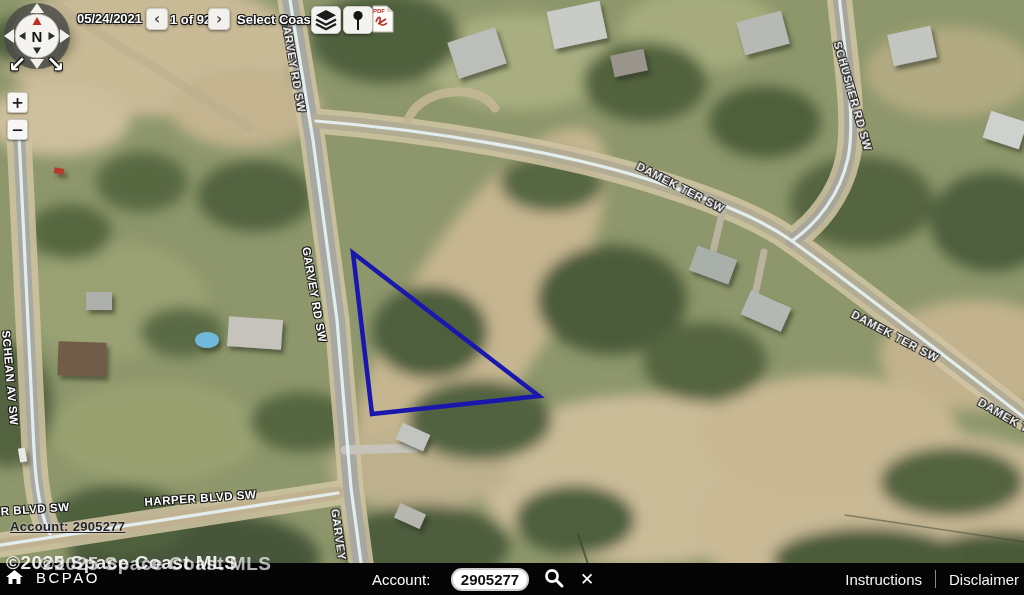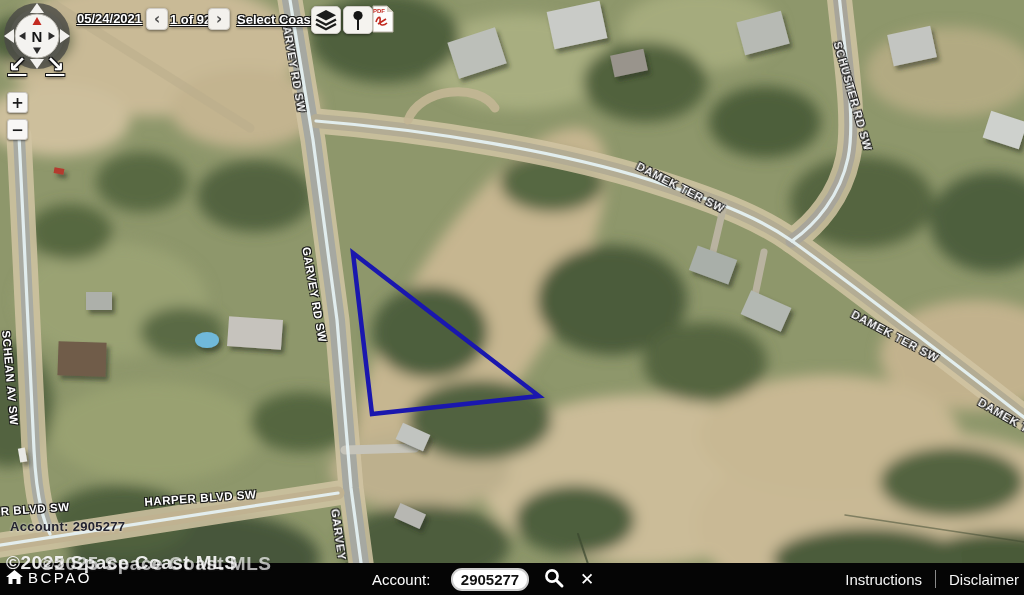--- a/index.html
+++ b/index.html
@@ -4,21 +4,21 @@
 <style>
   html,body{margin:0;padding:0;background:#222;}
   #app{position:relative;width:1024px;height:595px;overflow:hidden;
        font-family:"Liberation Sans",sans-serif;background:#8e976b;}
   #map{position:absolute;left:0;top:0;width:1024px;height:563px;overflow:hidden;cursor:grab;}
   #map svg{position:absolute;left:0;top:0;}
   .glyph{font-family:"DejaVu Sans",sans-serif;}
 
   
   .outlined{color:#fff;font-weight:700;
-    text-shadow:-1px -1px 0 #161616,1px -1px 0 #161616,-1px 1px 0 #161616,1px 1px 0 #161616,0 2px 3px rgba(0,0,0,.55);text-decoration:underline;}
+    text-shadow:-1px -1px 0 #161616,1px -1px 0 #161616,-1px 1px 0 #161616,1px 1px 0 #161616,0 2px 3px rgba(0,0,0,.55);}
 
   .street-label{position:absolute;font-size:11.5px;letter-spacing:.6px;white-space:nowrap;
     transform-origin:left top;color:#fff;font-weight:700;z-index:5;
     text-shadow:-1px -1px 0 #1a1a1a,1px -1px 0 #1a1a1a,-1px 1px 0 #1a1a1a,1px 1px 0 #1a1a1a;}
 
   
   .tb-text{position:absolute;font-size:13px;z-index:10;}
   #tb-date{left:77px;top:11px;}
   #tb-page{left:170px;top:12px;}
   #tb-select{left:237px;top:12px;cursor:pointer;}
@@ -43,26 +43,26 @@
 
   
   .zoom-btn{position:absolute;left:7px;width:21px;height:21px;z-index:10;border:1px solid #c9c6c0;border-radius:3px;
     background:#f8f7f5;box-shadow:0 1px 2px rgba(0,0,0,.45);color:#1c1c1c;font-weight:700;font-size:15px;
     line-height:18px;text-align:center;cursor:pointer;padding:0;}
   #zoom-in{top:92px;}
   #zoom-out{top:119px;}
 
   
   #map-account{position:absolute;left:10px;top:519px;z-index:6;font-size:13px;font-weight:700;color:#232330;
-    letter-spacing:.3px;text-shadow:0 1px 2px rgba(255,255,255,.45),0 -1px 2px rgba(255,255,255,.35);}
+    letter-spacing:.3px;text-shadow:0 1px 2px rgba(255,255,255,.45),0 -1px 2px rgba(255,255,255,.35);text-decoration:underline;}
   .watermark{position:absolute;z-index:12;font-size:19px;font-weight:700;color:rgba(252,252,252,.92);
     letter-spacing:.5px;white-space:nowrap;text-shadow:0 1px 2px rgba(40,40,40,.5);}
   #wm1{left:6px;top:552px;}
   #wm2{left:40px;top:553px;opacity:.75;}
-  #logo{position:absolute;left:6px;top:569px;z-index:12;display:flex;align-items:center;gap:5px;
+  #logo{position:absolute;left:6px;top:569px;z-index:12;display:flex;align-items:center;gap:13px;
     color:#fff;font-size:15px;letter-spacing:2.5px;}
 
   
   #statusbar{position:absolute;left:0;top:563px;width:1024px;height:32px;background:#050505;z-index:10;}
   #sb-account-label{position:absolute;left:372px;top:8px;color:#fdfdfd;font-size:15px;}
   #sb-input{position:absolute;left:451px;top:5px;width:74px;height:19px;border:2px solid #cfcfcf;border-radius:11px;
     background:#fff;color:#111;font-weight:700;font-size:15px;text-align:center;
     font-family:"Liberation Sans",sans-serif;padding:0;}
   .sb-iconbtn{position:absolute;top:4px;background:none;border:none;cursor:pointer;padding:0;color:#fff;}
   #sb-search{left:543px;}

